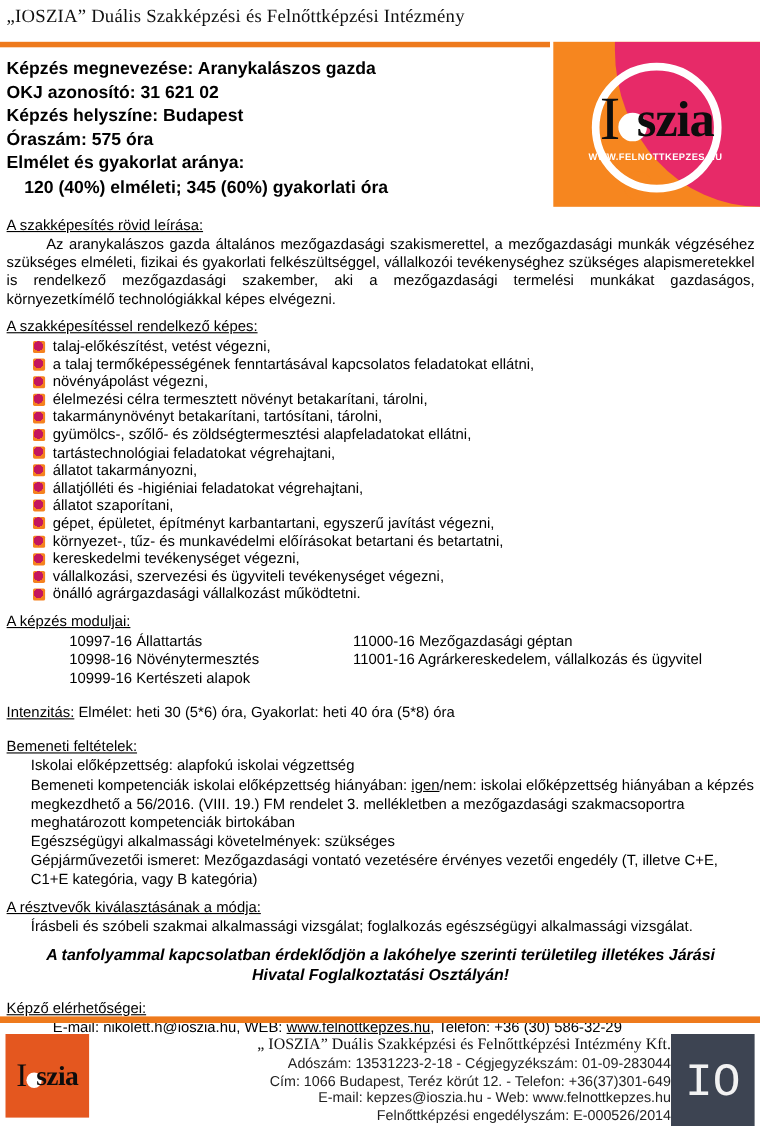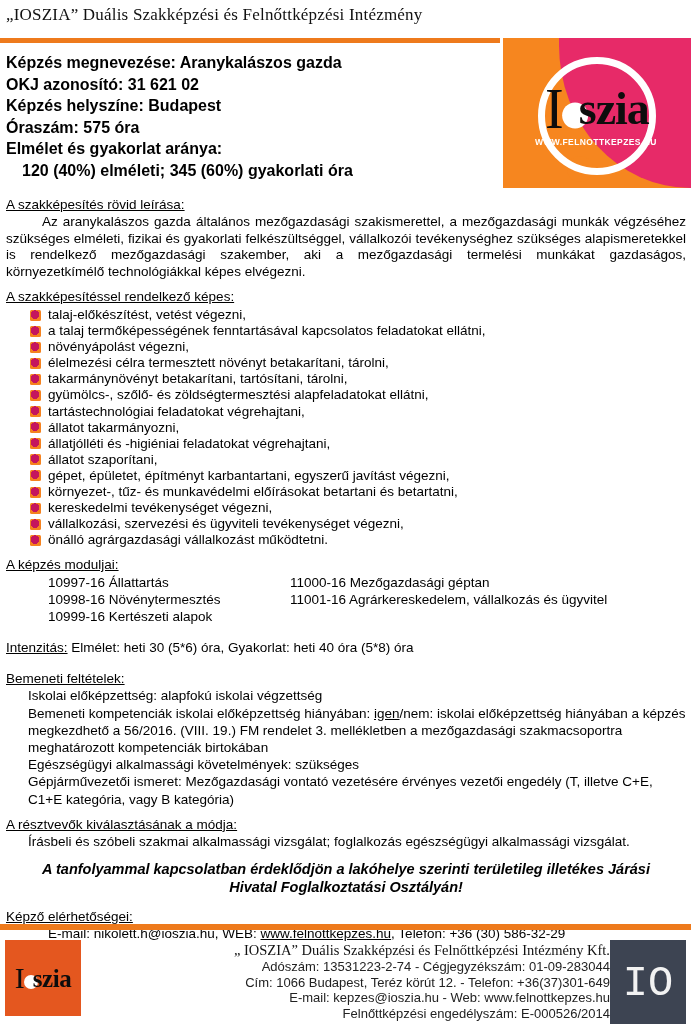--- a/index.html
+++ b/index.html
@@ -71,21 +71,21 @@
   ul.comp-list li {
     display:flex; align-items:flex-start;
     font-size:13.5px; line-height:16.1px; color:#000;
     padding-left:24px;
   }
   .blt {
     flex:0 0 auto; width:11px; height:11px; margin:2.5px 7px 0 0;
     border-radius:1.5px;
     background:radial-gradient(circle at 45% 42%, #C4155E 0 48%, #F5821F 50%);
   }
-  .modules-cols { display:flex; margin-left:42px; margin-top:1px; }
+  .modules-cols { display:flex; margin-left:57px; margin-top:1px;gap:16px; }
   .mod-col1 { width:242px; flex:0 0 auto; }
   .mod-line { font-size:13.5px; line-height:17px; color:#000; }
   .intensity { font-size:13.5px; line-height:17px; margin-top:14px; color:#000; }
   .u { text-decoration:underline; }
   .entry-lines { margin-left:22px; }
   .entry-line { font-size:13.5px; line-height:17.2px; color:#000; }
   .sel-body { margin-left:22px; font-size:13.5px; line-height:17px; color:#000; }
   .notice {
     font-size:14.5px; font-weight:700; font-style:italic; text-align:center;
     line-height:18px; margin:10px 18px 8px 18px; color:#000;
@@ -255,19 +255,19 @@
 <div class="footer">
   <div class="f-logo-left">
     <div class="f-word">
       <span class="l-i">I</span>
       <span class="l-disc"></span>
       <span class="l-szia">szia</span>
     </div>
   </div>
   <div class="f-center">
     <div class="f-company">„ IOSZIA” Duális Szakképzési és Felnőttképzési Intézmény Kft.</div>
-    <div class="f-line">Adószám: 13531223-2-74 - Cégjegyzékszám: 01-09-283044</div>
+    <div class="f-line">Adószám: 13531223-2-18 - Cégjegyzékszám: 01-09-283044</div>
     <div class="f-line">Cím: 1066 Budapest, Teréz körút 12. - Telefon: +36(37)301-649</div>
     <div class="f-line">E-mail: kepzes@ioszia.hu - Web: www.felnottkepzes.hu</div>
     <div class="f-line">Felnőttképzési engedélyszám: E-000526/2014</div>
   </div>
   <div class="f-logo-right">IO</div>
 </div>
 
 </body></html>

